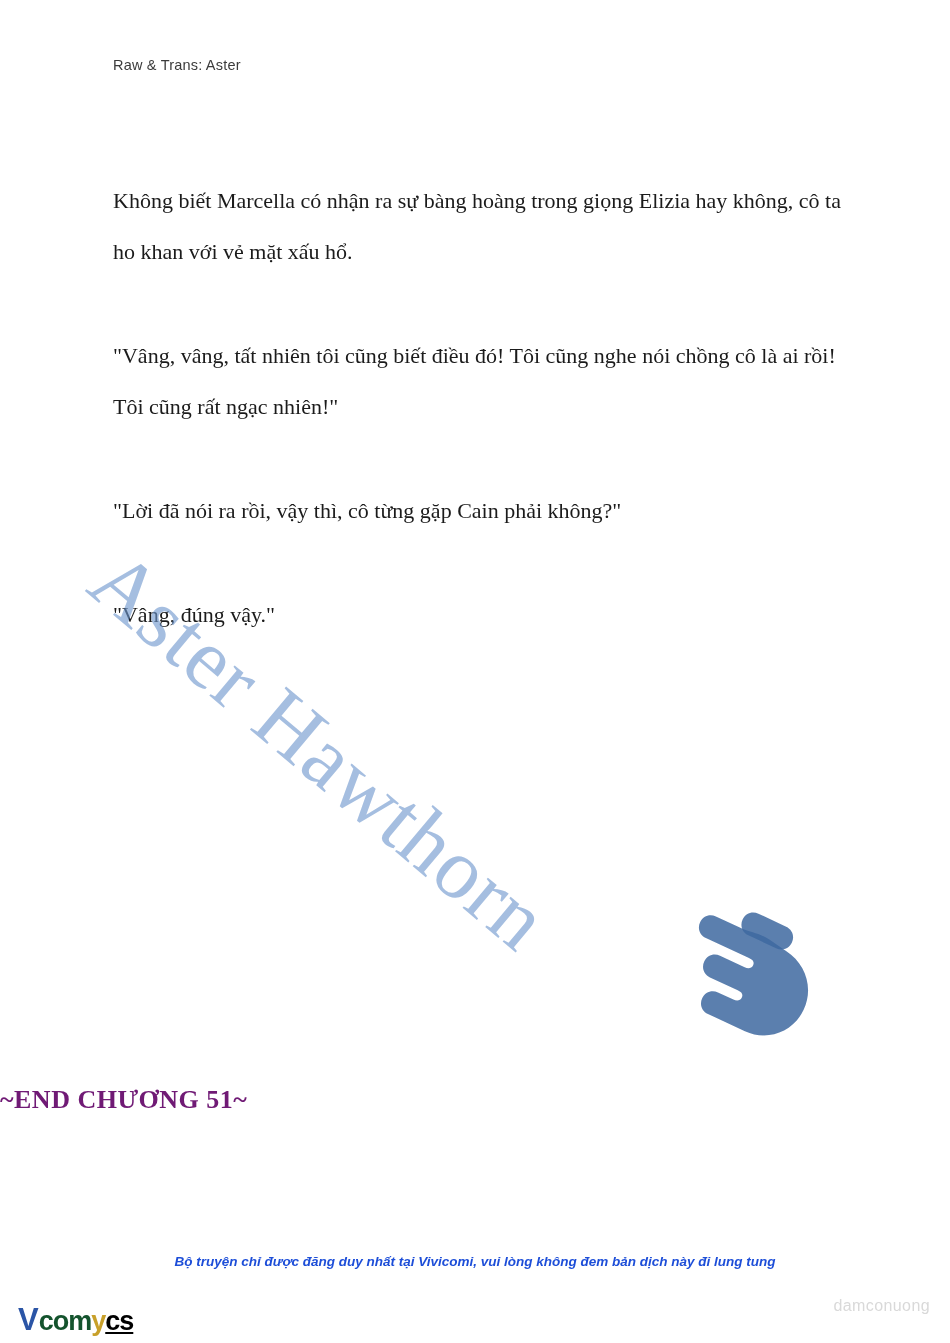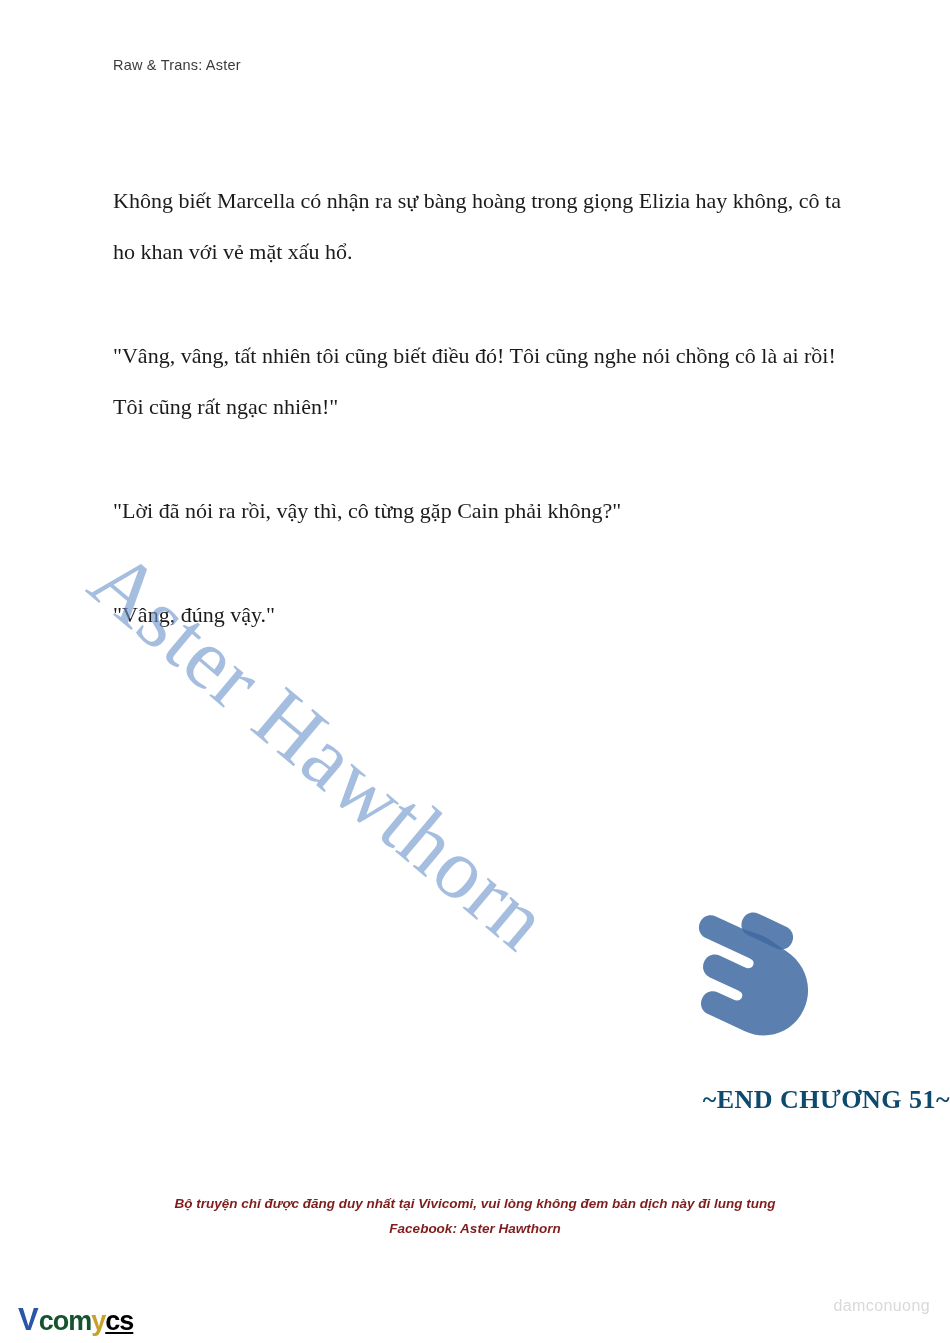--- a/index.html
+++ b/index.html
@@ -40,39 +40,39 @@
     margin: 0 0 53px 0;
   }
   .para.last {
     margin-bottom: 0;
   }
   .end-chapter {
     position: absolute;
     left: 0;
     right: 0;
     top: 1085px;
-    text-align: right;
+    text-align: left;
     font-family: "Liberation Serif", serif;
     font-weight: bold;
     font-size: 26px;
-    color: #0c4a6e;
+    color: #701a75;
     letter-spacing: 0.5px;
   }
   .footer-note {
     position: absolute;
     left: 0;
     right: 0;
-    top: 1191px;
+    top: 1249px;
     text-align: center;
     font-family: "Liberation Sans", sans-serif;
     font-weight: bold;
     font-style: italic;
     font-size: 13.5px;
     line-height: 25px;
-    color: #7f1d1d;
+    color: #1d4ed8;
   }
   .footer-note .line {
     display: block;
   }
 
   
   .watermark {
     position: absolute;
     left: 105px;
     top: 330px;
@@ -156,21 +156,20 @@
     <p class="para">Không biết Marcella có nhận ra sự bàng hoàng trong giọng Elizia hay không, cô ta ho khan với vẻ mặt xấu hổ.</p>
     <p class="para">"Vâng, vâng, tất nhiên tôi cũng biết điều đó! Tôi cũng nghe nói chồng cô là ai rồi! Tôi cũng rất ngạc nhiên!"</p>
     <p class="para">"Lời đã nói ra rồi, vậy thì, cô từng gặp Cain phải không?"</p>
     <p class="para last">"Vâng, đúng vậy."</p>
   </div>
 
   <div class="end-chapter">~END CHƯƠNG 51~</div>
 
   <div class="footer-note">
     <span class="line">Bộ truyện chỉ được đăng duy nhất tại Vivicomi, vui lòng không đem bản dịch này đi lung tung</span>
-    <span class="line">Facebook: Aster Hawthorn</span>
   </div>
 
   <div class="watermark">
     <div class="watermark-text">Aster Hawthorn</div>
     <div class="watermark-glyph">
       <svg width="170" height="170" viewBox="0 0 100 100" aria-hidden="true">
         <path fill="currentColor" d="M18 30 C14 30 11 33 11 37 C11 41 14 44 18 44 L46 44 C49 44 50 45 50 47 C50 49 48 50 46 50 L30 50 C26 50 23 53 23 57 C23 61 26 64 30 64 L48 64 C51 64 52 65 52 67 C52 69 50 70 48 70 L38 70 C34 70 31 73 31 77 C31 81 34 84 38 84 L62 84 C76 84 88 73 88 58 C88 44 78 33 64 31 L52 29 C46 28 40 30 36 30 Z"></path>
         <path fill="currentColor" d="M40 18 C36 18 33 21 33 25 C33 29 36 32 40 32 L58 32 C62 32 65 29 65 25 C65 21 62 18 58 18 Z"></path>
       </svg>
     </div>

